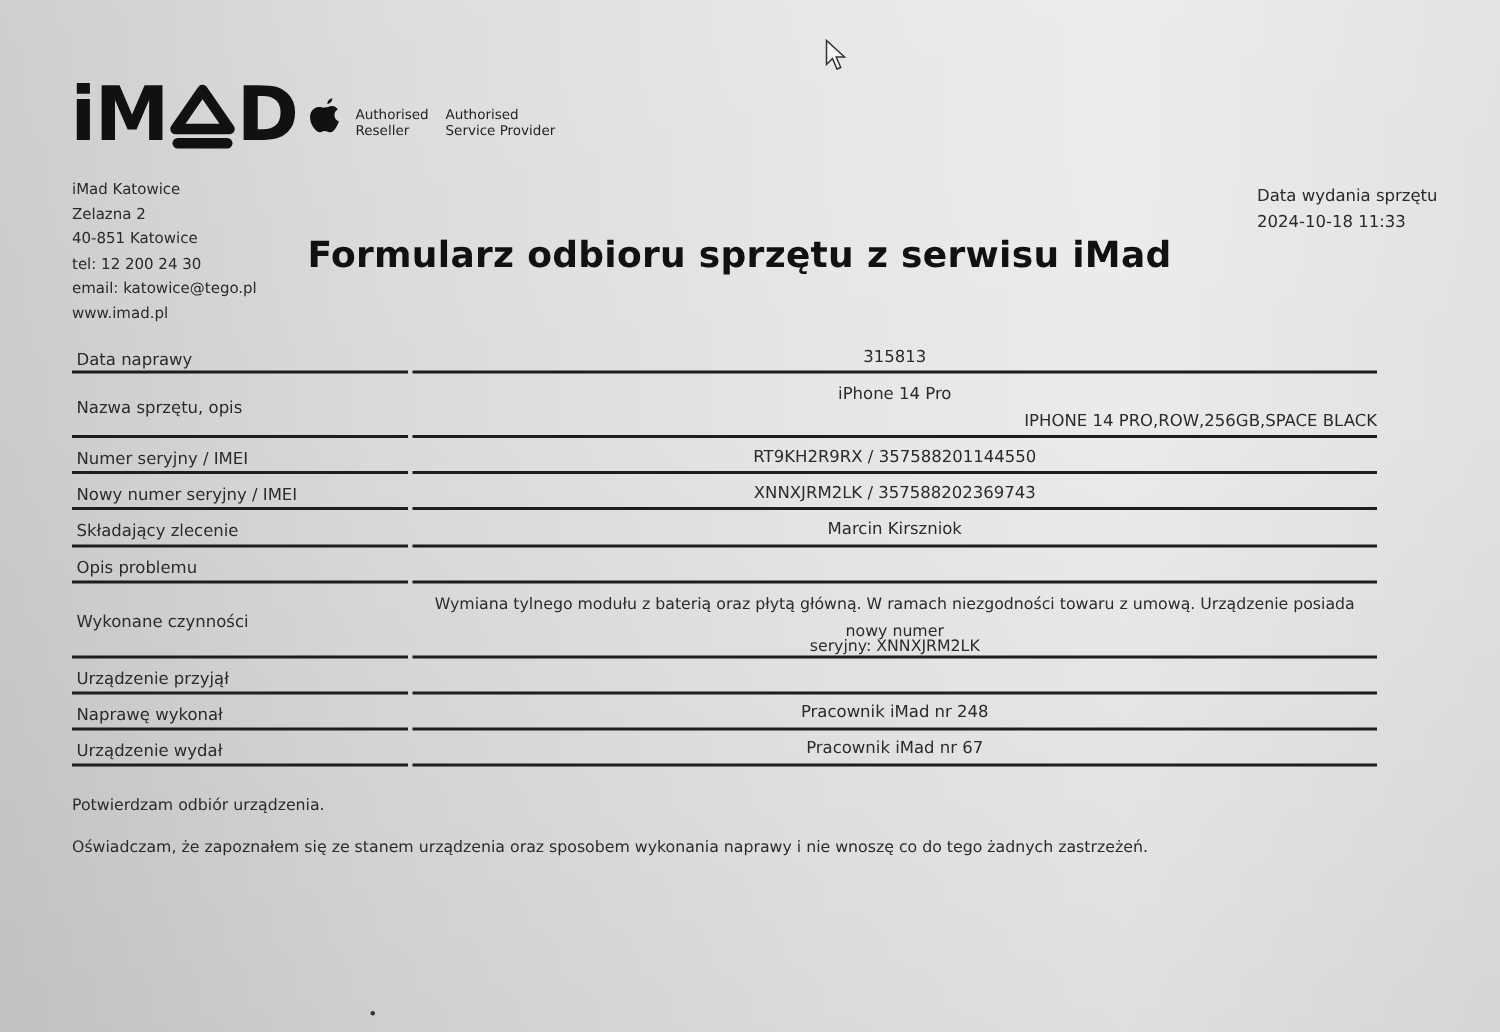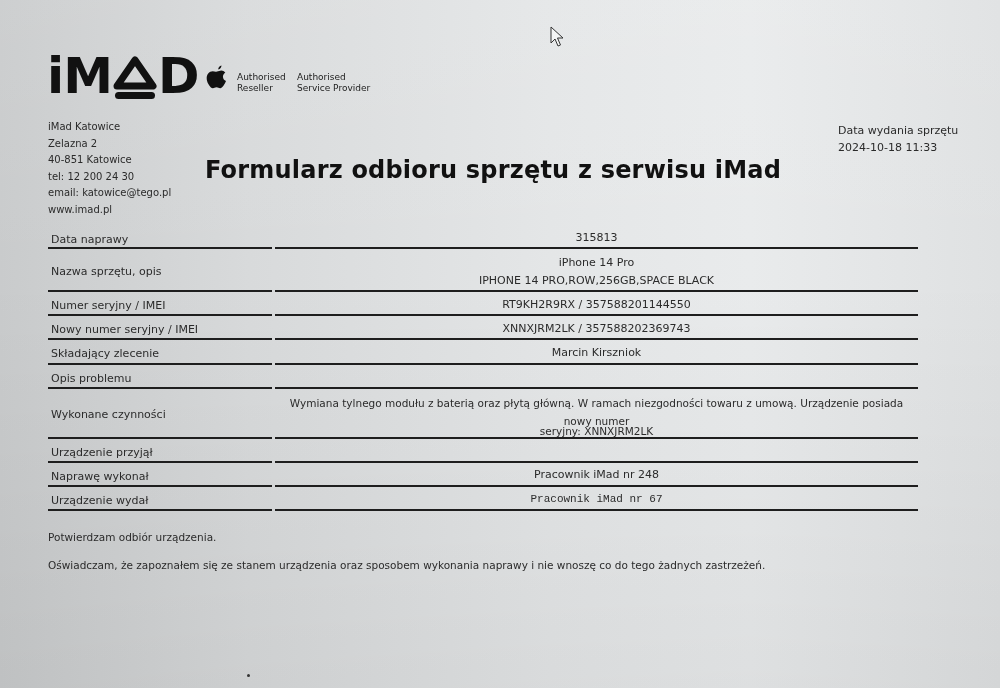--- a/index.html
+++ b/index.html
@@ -116,21 +116,21 @@
 <div class="row" style="top:228px;height:21px;">
   <div class="label" style="top:5px;">Data naprawy</div>
   <div class="value" style="top:1px;">315813</div>
   <div class="line-l"></div>
   <div class="line-r"></div>
 </div>
 
 <div class="row" style="top:252px;height:40px;">
   <div class="label" style="top:13px;">Nazwa sprzętu, opis</div>
   <div class="value" style="top:2px;">iPhone 14 Pro</div>
-  <div class="value" style="top:20px;">IPHONE 14 PRO,ROW,256GB,SPACE BLACK</div>
+  <div class="value" style="top:20px;text-align:right;">IPHONE 14 PRO,ROW,256GB,SPACE BLACK</div>
   <div class="line-l"></div>
   <div class="line-r"></div>
 </div>
 
 <div class="row" style="top:294px;height:22px;">
   <div class="label" style="top:5px;">Numer seryjny / IMEI</div>
   <div class="value" style="top:2px;">RT9KH2R9RX / 357588201144550</div>
   <div class="line-l"></div>
   <div class="line-r"></div>
 </div>
@@ -171,21 +171,21 @@
 
 <div class="row" style="top:465px;height:22px;">
   <div class="label" style="top:5px;">Naprawę wykonał</div>
   <div class="value" style="top:1px;">Pracownik iMad nr 248</div>
   <div class="line-l"></div>
   <div class="line-r"></div>
 </div>
 
 <div class="row" style="top:489px;height:22px;">
   <div class="label" style="top:5px;">Urządzenie wydał</div>
-  <div class="value" style="top:1px;font-family:Liberation Mono, monospace;">Pracownik iMad nr 67</div>
+  <div class="value" style="top:1px;">Pracownik iMad nr 67</div>
   <div class="line-l"></div>
   <div class="line-r"></div>
 </div>
 
 <div class="note" style="top:531px;">Potwierdzam odbiór urządzenia.</div>
 <div class="note" style="top:559px;">Oświadczam, że zapoznałem się ze stanem urządzenia oraz sposobem wykonania naprawy i nie wnoszę co do tego żadnych zastrzeżeń.</div>
 
 <div class="dot"></div>
 
 </body></html>

